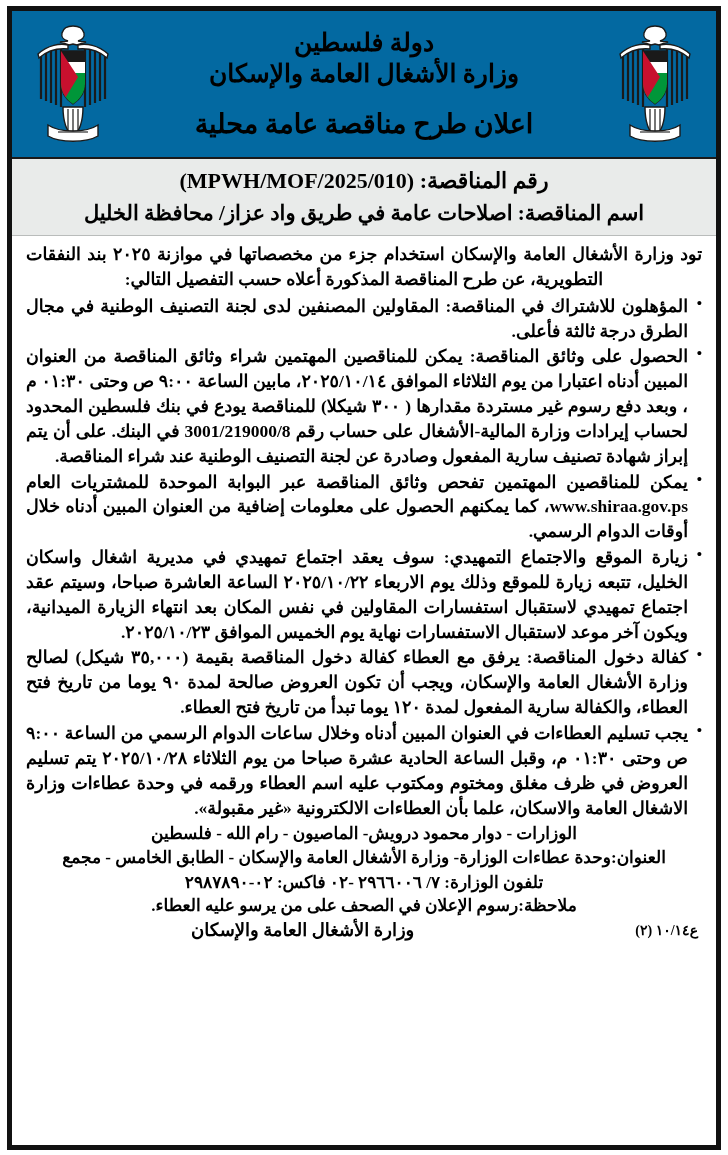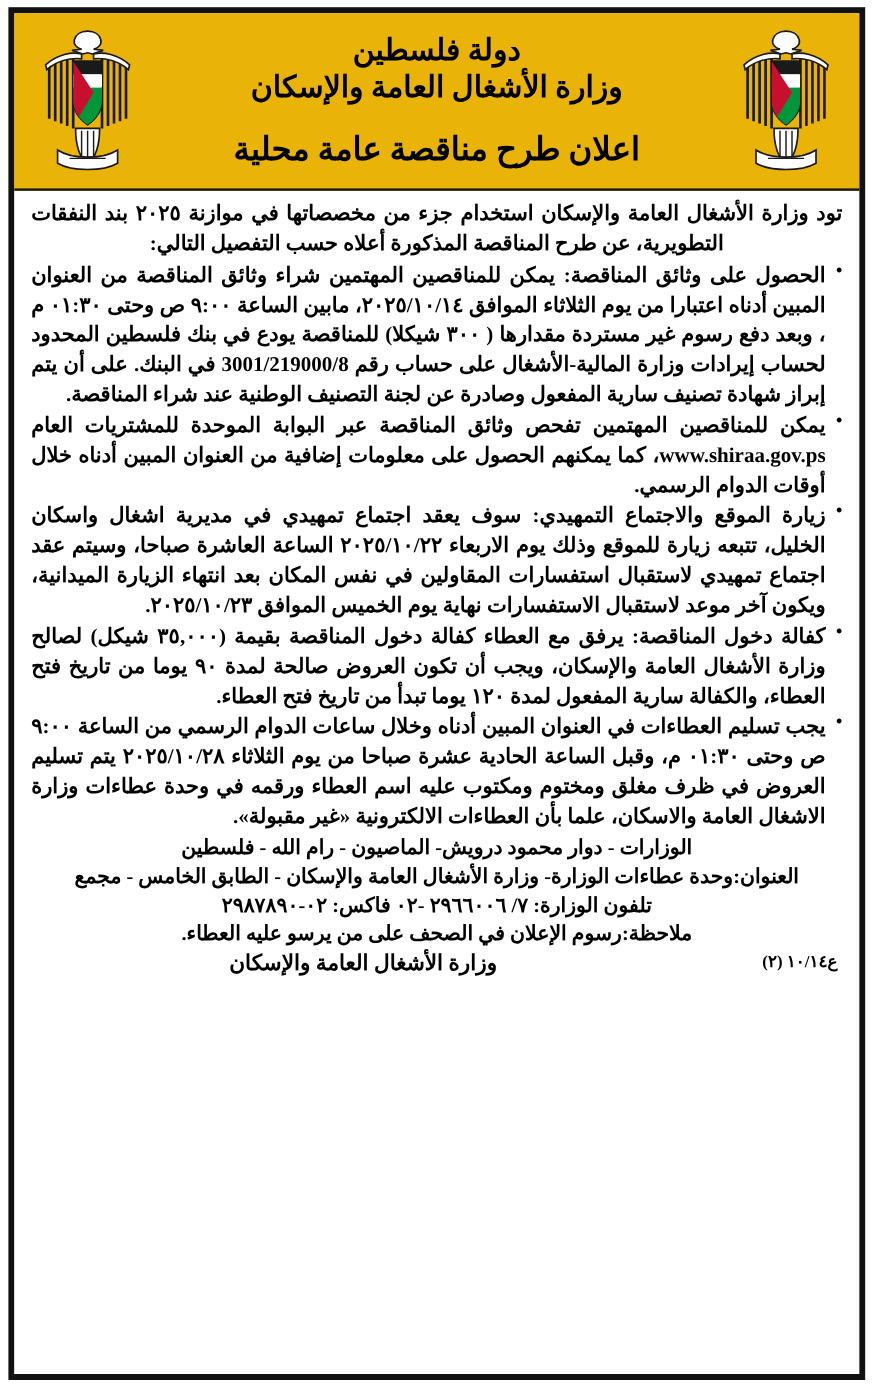--- a/index.html
+++ b/index.html
@@ -33,21 +33,21 @@
     display: flex;
     flex-direction: column;
   }
 
   
   .header {
     position: relative;
     box-sizing: border-box;
     width: 100%;
     height: 148px;
-    background: #eab308;
+    background: #0369a1;
     border-bottom: 2px solid #1a1a1a;
     display: flex;
     align-items: center;
     justify-content: center;
   }
   .emblem {
     position: absolute;
     top: 10px;
     width: 86px;
     height: 128px;
@@ -315,26 +315,39 @@
           <g>
             <path d="M18 104 C30 112 56 112 68 104 L68 115 C56 122 30 122 18 115 Z" fill="#ffffff" stroke="#1a1a1a" stroke-width="1.4"></path>
             <g stroke="#1a1a1a" stroke-width="1.1">
               <line x1="28" y1="111" x2="58" y2="111"></line>
             </g>
           </g>
         </svg>
       </div>
     </div>
 
+    <div class="tender-band">
+      <div class="tender-row">
+        <span>رقم المناقصة:</span>
+        <span class="code">(MPWH/MOF/2025/010)</span>
+      </div>
+      <div class="tender-name">
+        <span>اسم المناقصة:</span>
+        <span>اصلاحات عامة في طريق  واد عزاز/ محافظة الخليل</span>
+      </div>
+    </div>
 
     <div class="body">
 
       <div class="intro">تود وزارة الأشغال العامة والإسكان استخدام جزء من مخصصاتها في موازنة ٢٠٢٥ بند النفقات التطويرية، عن طرح المناقصة المذكورة أعلاه حسب التفصيل التالي:</div>
 
       <ul class="clauses">
+        <li>
+          <span>المؤهلون للاشتراك في المناقصة: المقاولين المصنفين لدى لجنة التصنيف الوطنية في مجال الطرق درجة ثالثة فأعلى.</span>
+        </li>
         <li>
           <span>الحصول على وثائق المناقصة: يمكن للمناقصين المهتمين شراء وثائق المناقصة من العنوان المبين أدناه اعتبارا من يوم الثلاثاء الموافق ٢٠٢٥/١٠/١٤، مابين الساعة ٩:٠٠ ص وحتى ٠١:٣٠ م ، وبعد دفع رسوم غير مستردة مقدارها ( ٣٠٠  شيكلا) للمناقصة يودع في بنك فلسطين المحدود لحساب إيرادات وزارة المالية-الأشغال على حساب رقم </span><span class="acct">3001/219000/8</span><span> في البنك. على أن يتم إبراز شهادة تصنيف سارية المفعول وصادرة عن لجنة التصنيف الوطنية عند شراء المناقصة.</span>
         </li>
         <li>
           <span>يمكن للمناقصين المهتمين تفحص وثائق المناقصة عبر البوابة الموحدة للمشتريات العام </span><span class="url">www.shiraa.gov.ps</span><span>، كما يمكنهم الحصول على معلومات إضافية من العنوان المبين أدناه خلال أوقات الدوام الرسمي.</span>
         </li>
         <li>
           <span>زيارة الموقع والاجتماع التمهيدي: سوف يعقد اجتماع تمهيدي في مديرية اشغال واسكان الخليل، تتبعه زيارة للموقع وذلك يوم الاربعاء ٢٠٢٥/١٠/٢٢ الساعة العاشرة صباحا، وسيتم عقد اجتماع تمهيدي لاستقبال استفسارات المقاولين في نفس المكان بعد انتهاء الزيارة الميدانية، ويكون آخر موعد لاستقبال الاستفسارات نهاية يوم الخميس الموافق ٢٠٢٥/١٠/٢٣.</span>
         </li>
         <li>

